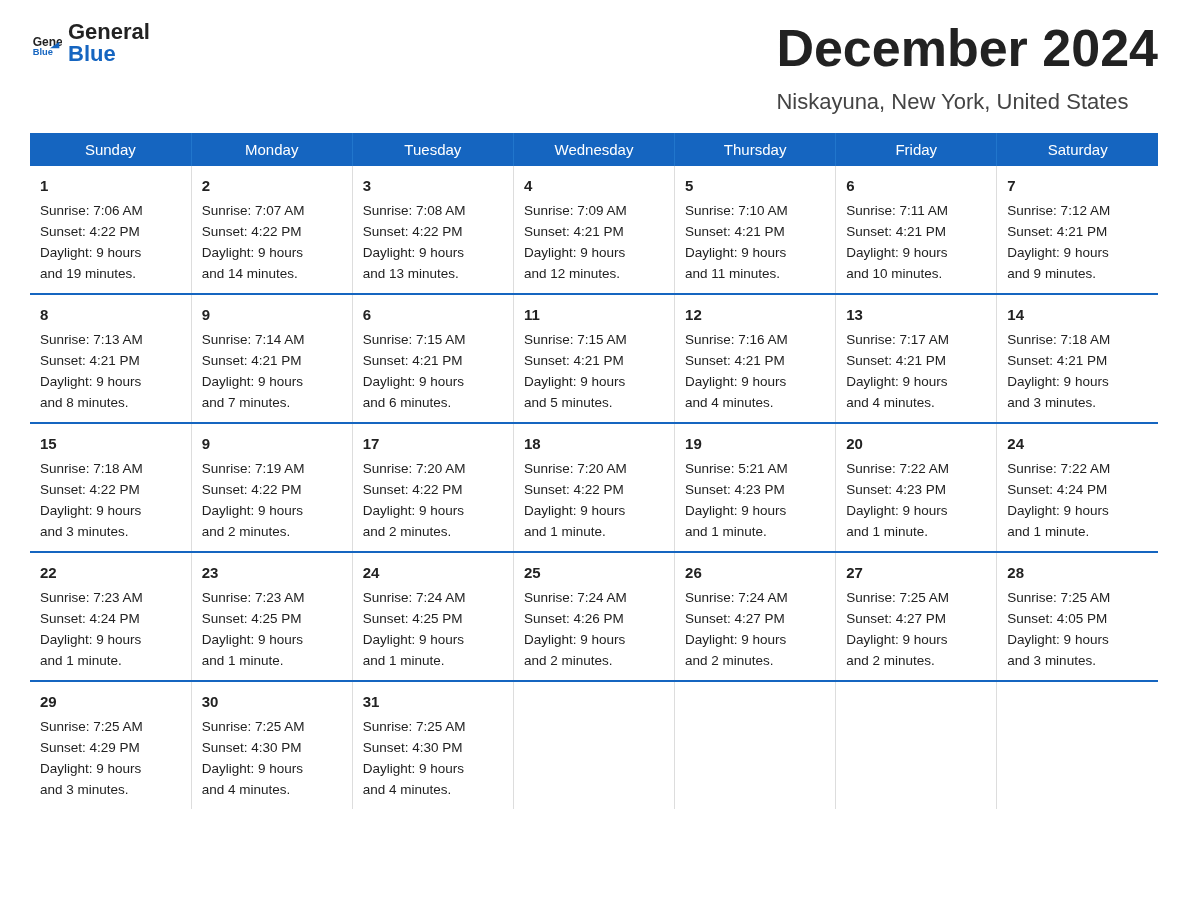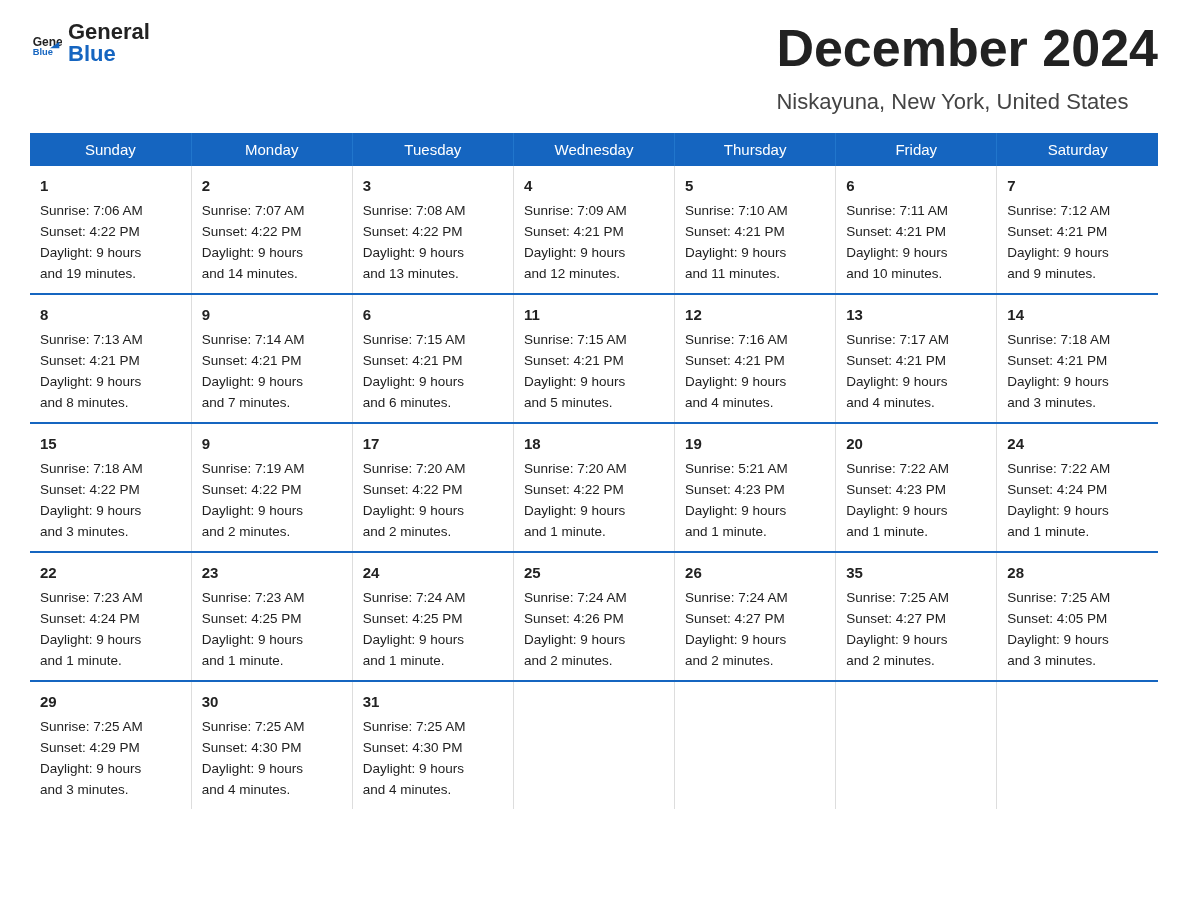--- a/index.html
+++ b/index.html
@@ -147,21 +147,21 @@
         <td><span class="day-num">19</span><span>Sunrise: 5:21 AM</span><br><span>Sunset: 4:23 PM</span><br><span>Daylight: 9 hours</span><br><span>and 1 minute.</span></td>
         <td><span class="day-num">20</span><span>Sunrise: 7:22 AM</span><br><span>Sunset: 4:23 PM</span><br><span>Daylight: 9 hours</span><br><span>and 1 minute.</span></td>
         <td><span class="day-num">24</span><span>Sunrise: 7:22 AM</span><br><span>Sunset: 4:24 PM</span><br><span>Daylight: 9 hours</span><br><span>and 1 minute.</span></td>
       </tr>
       <tr>
         <td><span class="day-num">22</span><span>Sunrise: 7:23 AM</span><br><span>Sunset: 4:24 PM</span><br><span>Daylight: 9 hours</span><br><span>and 1 minute.</span></td>
         <td><span class="day-num">23</span><span>Sunrise: 7:23 AM</span><br><span>Sunset: 4:25 PM</span><br><span>Daylight: 9 hours</span><br><span>and 1 minute.</span></td>
         <td><span class="day-num">24</span><span>Sunrise: 7:24 AM</span><br><span>Sunset: 4:25 PM</span><br><span>Daylight: 9 hours</span><br><span>and 1 minute.</span></td>
         <td><span class="day-num">25</span><span>Sunrise: 7:24 AM</span><br><span>Sunset: 4:26 PM</span><br><span>Daylight: 9 hours</span><br><span>and 2 minutes.</span></td>
         <td><span class="day-num">26</span><span>Sunrise: 7:24 AM</span><br><span>Sunset: 4:27 PM</span><br><span>Daylight: 9 hours</span><br><span>and 2 minutes.</span></td>
-        <td><span class="day-num">35</span><span>Sunrise: 7:25 AM</span><br><span>Sunset: 4:27 PM</span><br><span>Daylight: 9 hours</span><br><span>and 2 minutes.</span></td>
+        <td><span class="day-num">27</span><span>Sunrise: 7:25 AM</span><br><span>Sunset: 4:27 PM</span><br><span>Daylight: 9 hours</span><br><span>and 2 minutes.</span></td>
         <td><span class="day-num">28</span><span>Sunrise: 7:25 AM</span><br><span>Sunset: 4:05 PM</span><br><span>Daylight: 9 hours</span><br><span>and 3 minutes.</span></td>
       </tr>
       <tr>
         <td><span class="day-num">29</span><span>Sunrise: 7:25 AM</span><br><span>Sunset: 4:29 PM</span><br><span>Daylight: 9 hours</span><br><span>and 3 minutes.</span></td>
         <td><span class="day-num">30</span><span>Sunrise: 7:25 AM</span><br><span>Sunset: 4:30 PM</span><br><span>Daylight: 9 hours</span><br><span>and 4 minutes.</span></td>
         <td><span class="day-num">31</span><span>Sunrise: 7:25 AM</span><br><span>Sunset: 4:30 PM</span><br><span>Daylight: 9 hours</span><br><span>and 4 minutes.</span></td>
         <td class="empty-cell"></td>
         <td class="empty-cell"></td>
         <td class="empty-cell"></td>
         <td class="empty-cell"></td>

